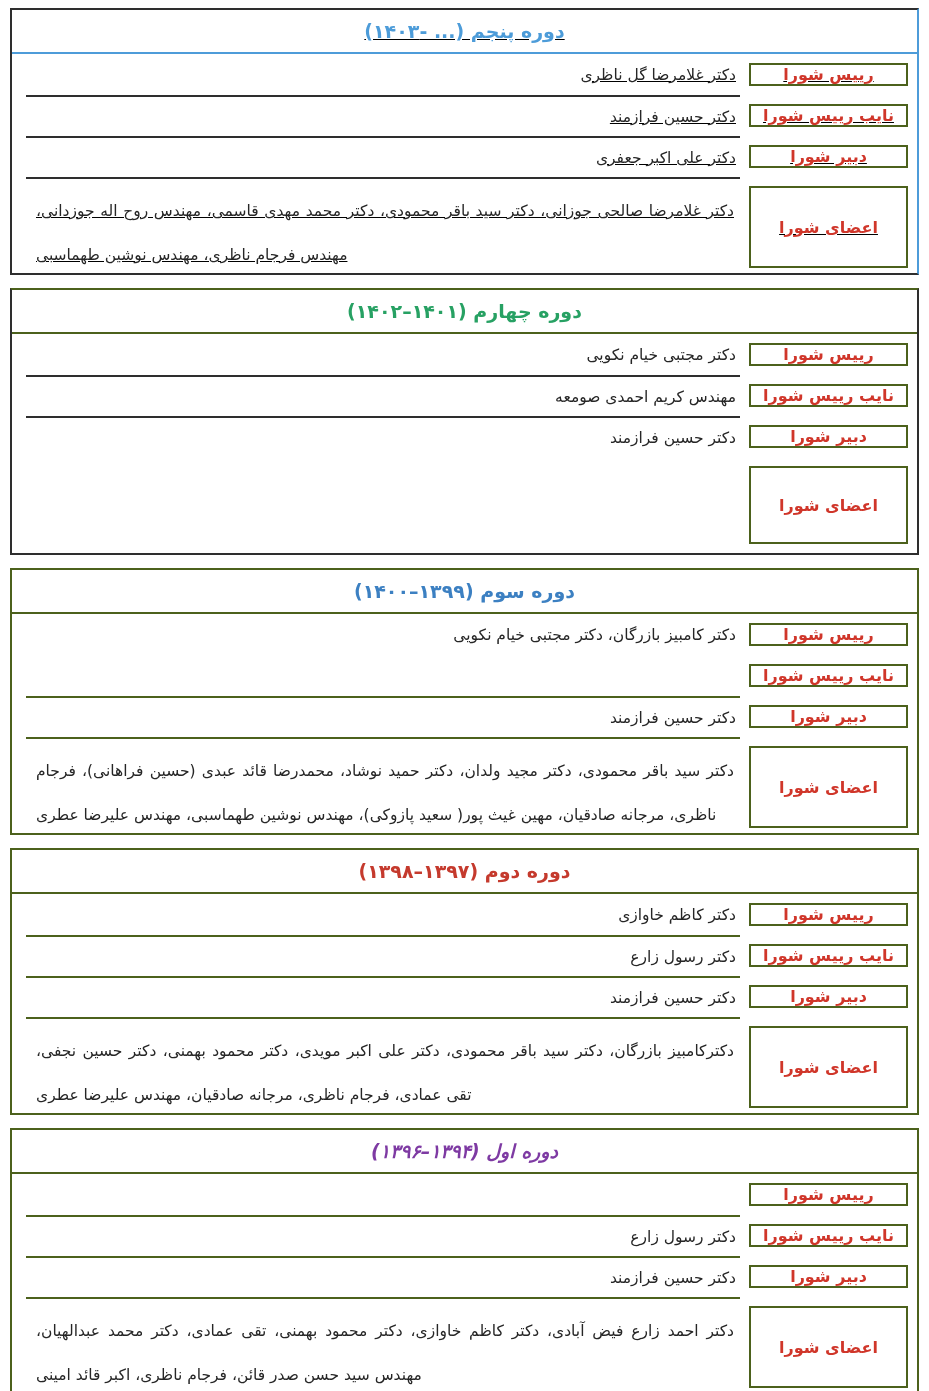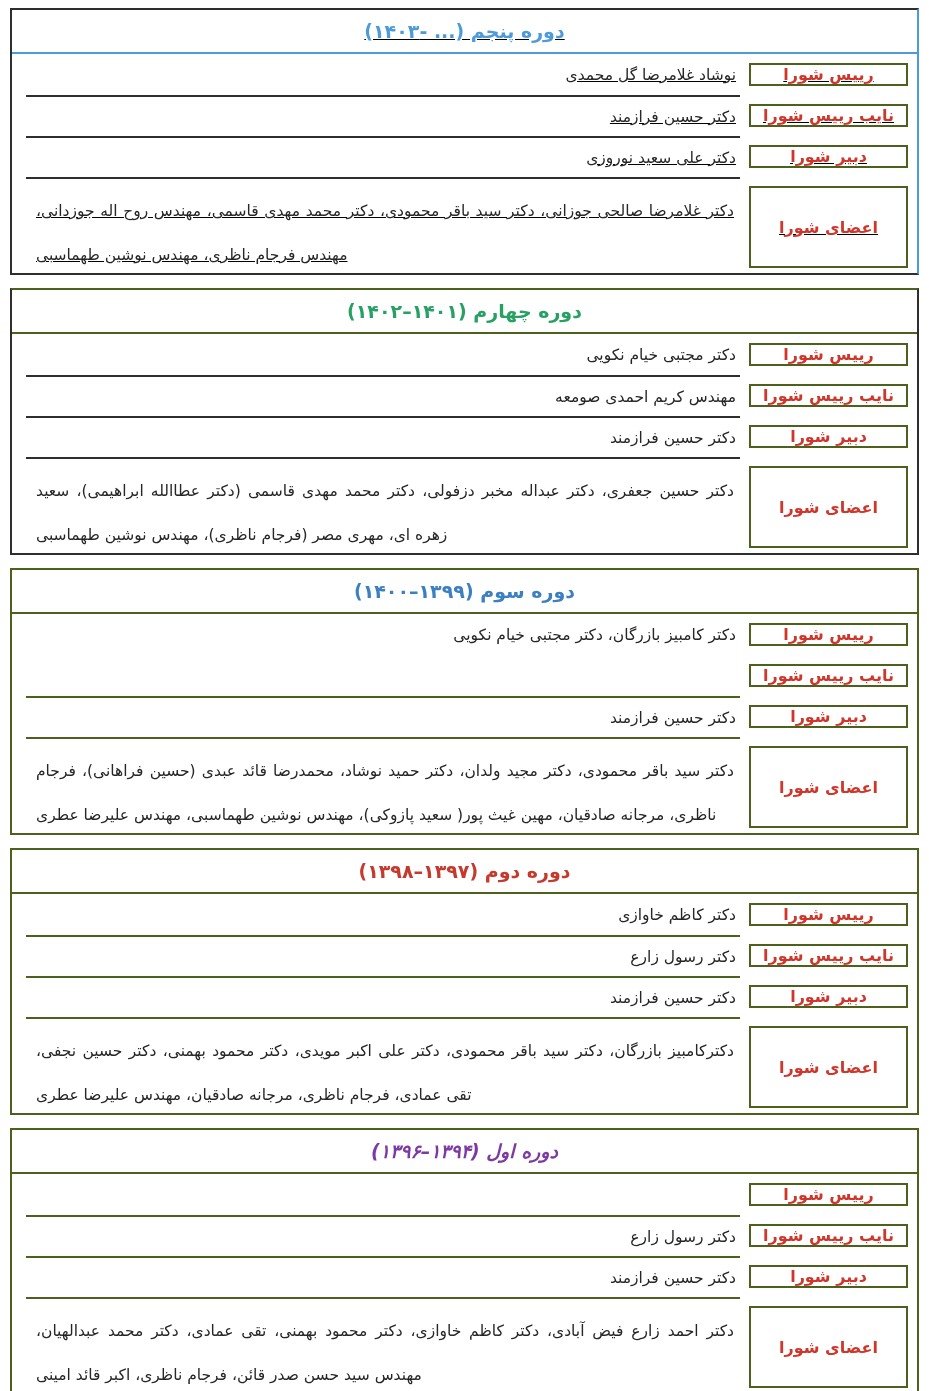--- a/index.html
+++ b/index.html
@@ -77,29 +77,29 @@
 <body>
 
 <div class="page">
 
   <section class="tbl t1">
     <div class="title-row">
       <span style="color: rgb(77, 156, 217);">دوره پنجم (... -۱۴۰۳)</span>
     </div>
     <div class="tr single">
       <div class="label-cell">رییس شورا</div>
-      <div class="value-cell">نوشاد غلامرضا گل محمدی</div>
+      <div class="value-cell">دکتر غلامرضا گل ناظری</div>
     </div>
     <div class="tr single">
       <div class="label-cell">نایب رییس شورا</div>
       <div class="value-cell">دکتر حسین فرازمند</div>
     </div>
     <div class="tr single">
       <div class="label-cell">دبیر شورا</div>
-      <div class="value-cell">دکتر علی سعید نوروزی</div>
+      <div class="value-cell">دکتر علی اکبر جعفری</div>
     </div>
     <div class="tr members">
       <div class="label-cell">اعضای شورا</div>
       <div class="value-cell">دکتر غلامرضا صالحی جوزانی، دکتر سید باقر محمودی، دکتر محمد مهدی قاسمی، مهندس روح اله جوزدانی، مهندس فرجام ناظری، مهندس نوشین طهماسبی</div>
     </div>
   </section>
 
   <section class="tbl t2">
     <div class="title-row">
       <span style="color: rgb(39, 161, 99);">دوره چهارم (۱۴۰۱–۱۴۰۲)</span>
@@ -111,21 +111,20 @@
     <div class="tr single">
       <div class="label-cell">نایب رییس شورا</div>
       <div class="value-cell">مهندس کریم احمدی صومعه</div>
     </div>
     <div class="tr single">
       <div class="label-cell">دبیر شورا</div>
       <div class="value-cell">دکتر حسین فرازمند</div>
     </div>
     <div class="tr members">
       <div class="label-cell">اعضای شورا</div>
-      <div class="value-cell">دکتر حسین جعفری، دکتر عبداله مخبر دزفولی، دکتر محمد مهدی قاسمی (دکتر عطاالله ابراهیمی)، سعید زهره ای، مهری مصر (فرجام ناظری)، مهندس نوشین طهماسبی</div>
     </div>
   </section>
 
   <section class="tbl t3">
     <div class="title-row">
       <span style="color: rgb(60, 128, 194);">دوره سوم (۱۳۹۹–۱۴۰۰)</span>
     </div>
     <div class="tr single">
       <div class="label-cell">رییس شورا</div>
       <div class="value-cell">دکتر کامبیز بازرگان، دکتر مجتبی خیام نکویی</div>

